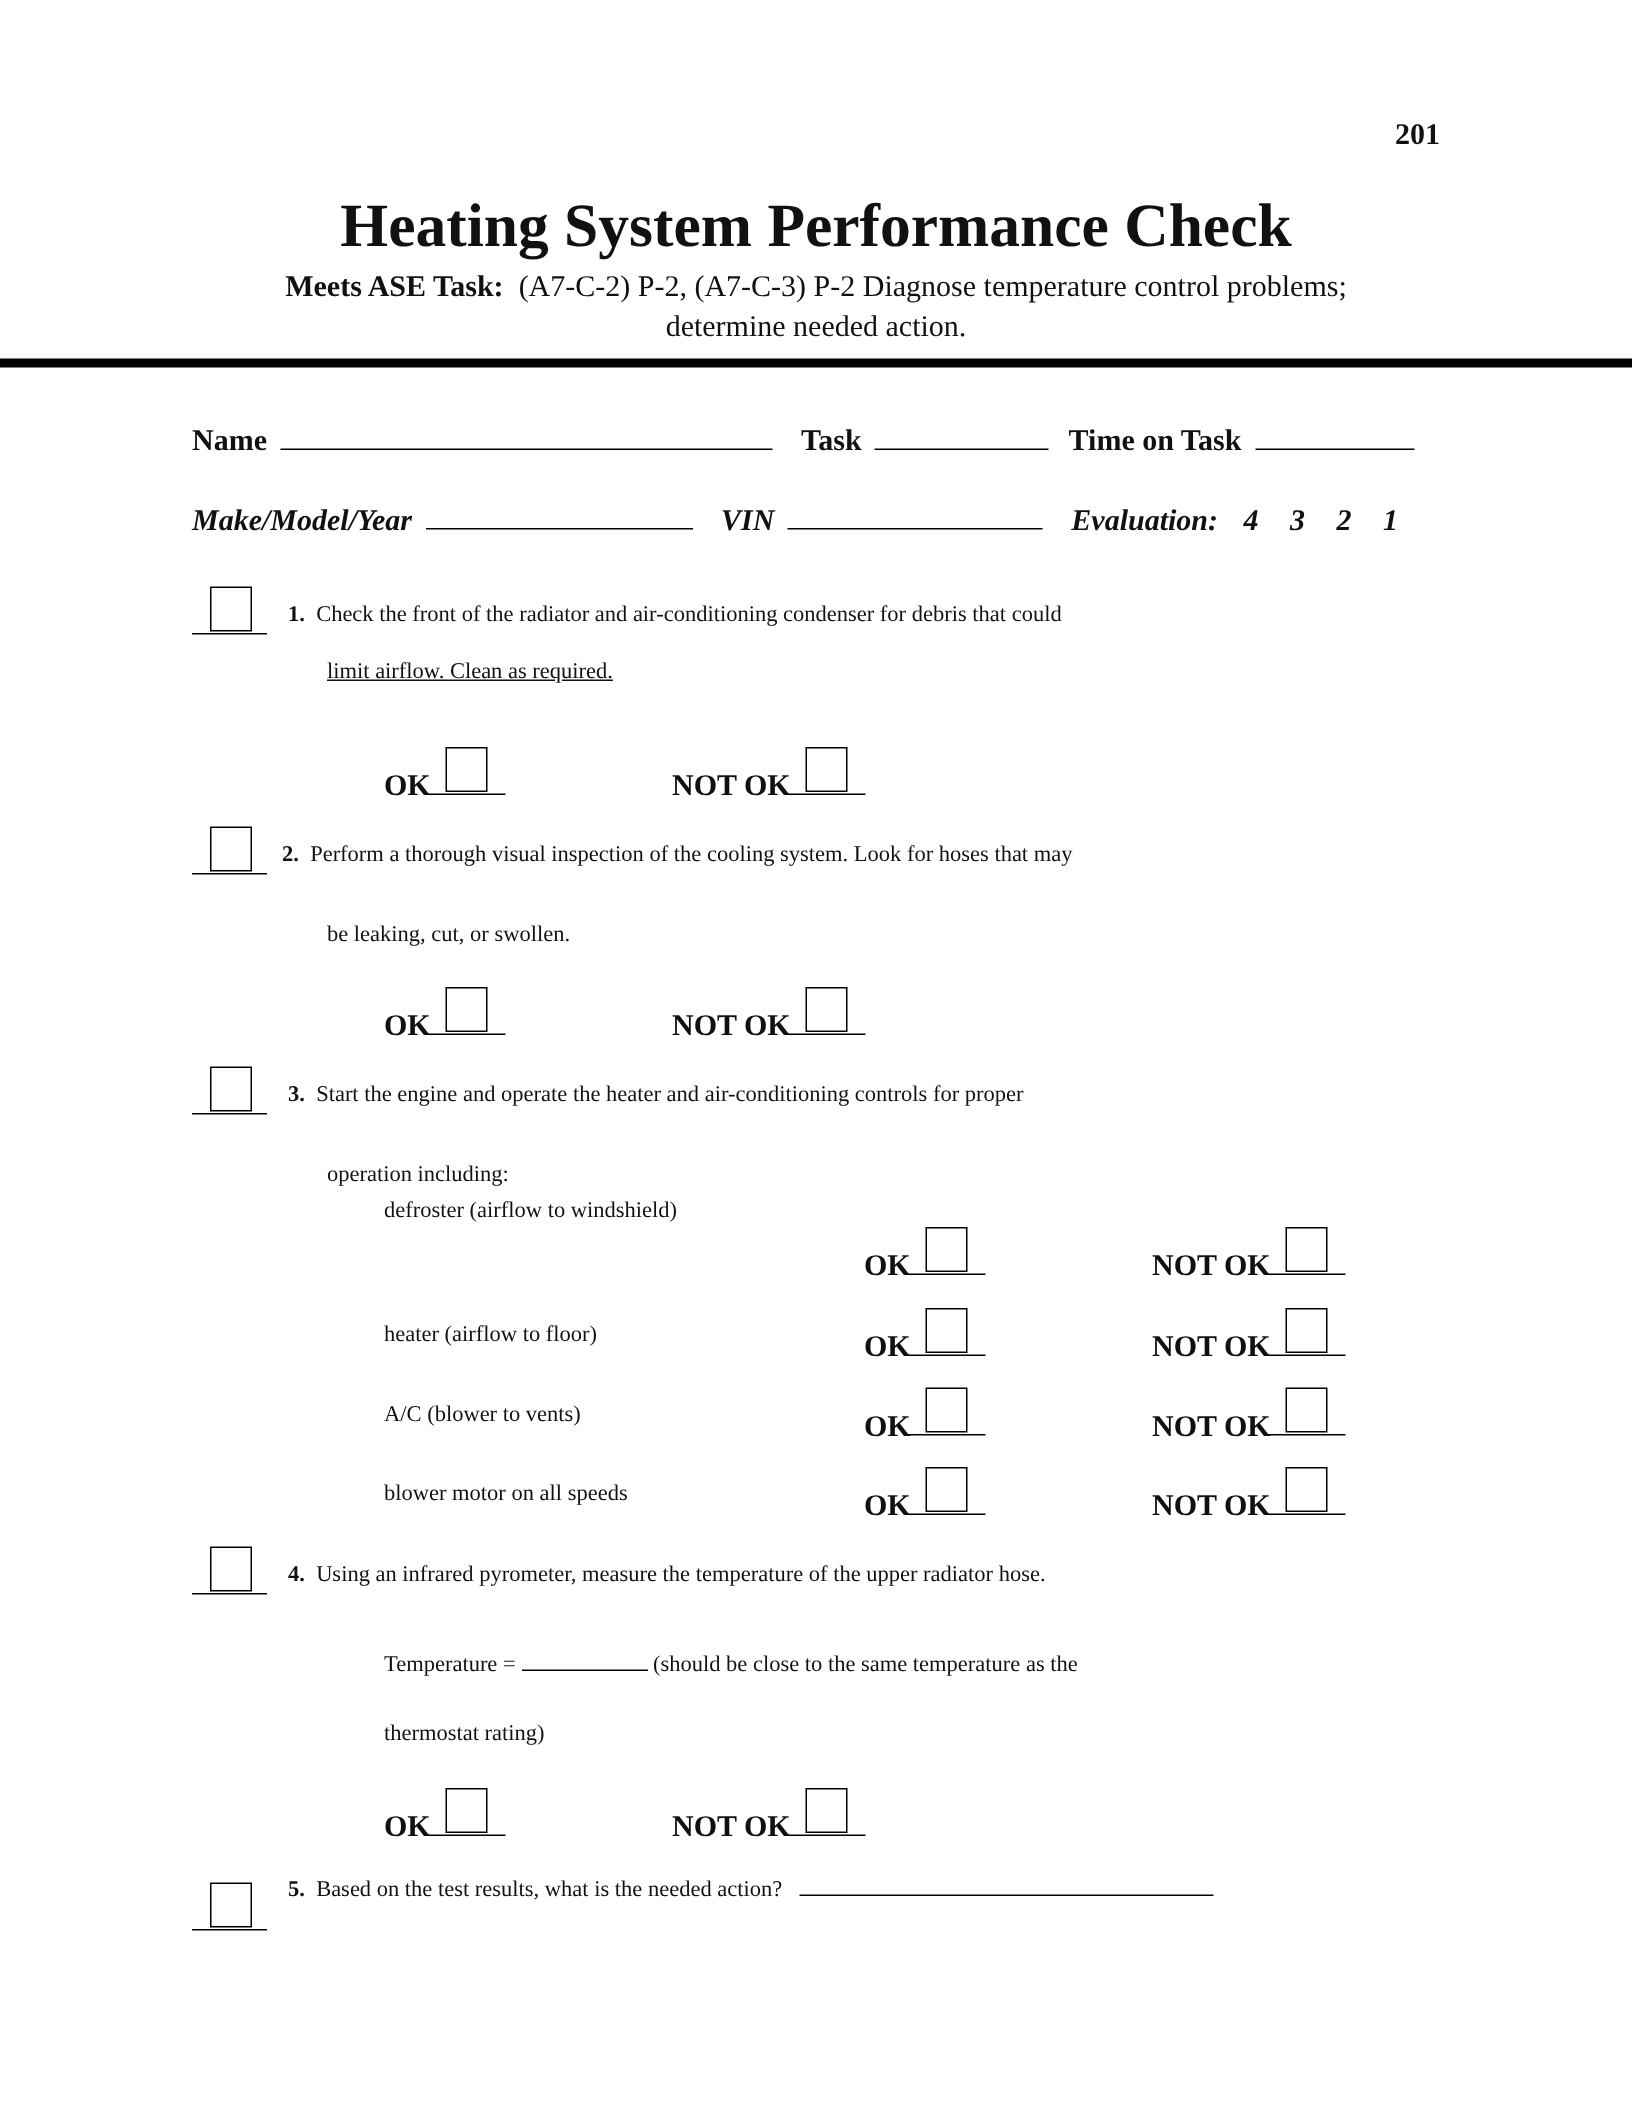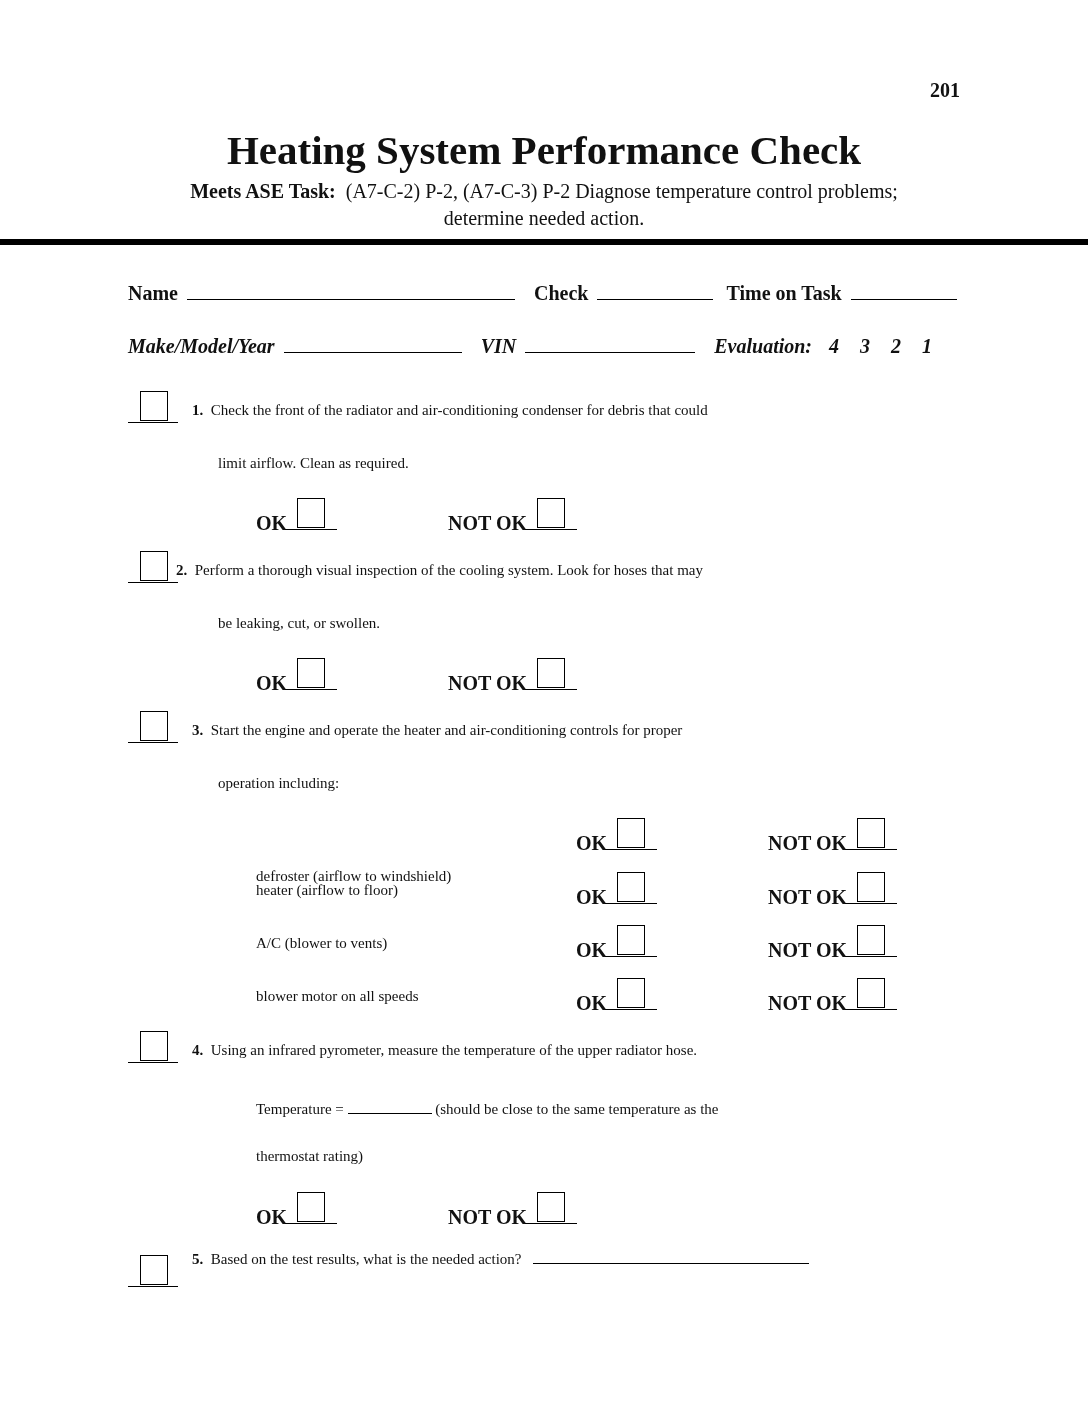--- a/index.html
+++ b/index.html
@@ -36,21 +36,21 @@
 <div class="abs subtitle">
   <b>Meets ASE Task:</b>&nbsp;
   <span>(A7-C-2) P-2, (A7-C-3) P-2  Diagnose temperature control problems;</span><br>
   <span>determine needed action.</span>
 </div>
 <div class="abs rule"></div>
 
 <div class="abs fieldrow" style="left:128px; top:281px;">
   <span>Name</span>
   <span class="blank" style="width:328px; margin-left:4px;"></span>
-  <span style="margin-left:14px;">Check</span>
+  <span style="margin-left:14px;">Task</span>
   <span class="blank" style="width:116px; margin-left:4px;"></span>
   <span style="margin-left:8px;">Time on Task</span>
   <span class="blank" style="width:106px; margin-left:4px;"></span>
 </div>
 
 <div class="abs fieldrow" style="left:128px; top:334px;font-style:italic;">
   <span>Make/Model/Year</span>
   <span class="blank" style="width:178px; margin-left:4px;"></span>
   <span style="margin-left:14px;">VIN</span>
   <span class="blank" style="width:170px; margin-left:4px;"></span>
@@ -61,53 +61,53 @@
   <span style="margin-left:16px;">1</span>
 </div>
 
 <div class="abs" style="left:128px; top:390px;">
   <span class="chk"><span class="box"></span></span>
 </div>
 <div class="abs body-text" style="left:192px; top:402px;">
   <span class="num">1.</span>&nbsp;
   <span>Check the front of the radiator and air-conditioning condenser for debris that could</span>
 </div>
-<div class="abs body-text" style="left:218px; top:455px;">limit airflow.  Clean as required.</div>
+<div class="abs body-text" style="left:218px; top:440px;text-decoration:underline;">limit airflow.  Clean as required.</div>
 <div class="abs okgrp" style="left:256px; top:497px;">
   <span>OK</span><span class="chk"><span class="box"></span></span>
 </div>
 <div class="abs okgrp" style="left:448px; top:497px;">
   <span>NOT OK</span><span class="chk"><span class="box"></span></span>
 </div>
 
 <div class="abs" style="left:128px; top:550px;">
   <span class="chk"><span class="box"></span></span>
 </div>
-<div class="abs body-text" style="left:176px; top:562px;">
+<div class="abs body-text" style="left:188px; top:562px;">
   <span class="num">2.</span>&nbsp;
   <span>Perform a thorough visual inspection of the cooling system.  Look for hoses that may</span>
 </div>
 <div class="abs body-text" style="left:218px; top:615px;">be leaking, cut, or swollen.</div>
 <div class="abs okgrp" style="left:256px; top:657px;">
   <span>OK</span><span class="chk"><span class="box"></span></span>
 </div>
 <div class="abs okgrp" style="left:448px; top:657px;">
   <span>NOT OK</span><span class="chk"><span class="box"></span></span>
 </div>
 
 <div class="abs" style="left:128px; top:710px;">
   <span class="chk"><span class="box"></span></span>
 </div>
 <div class="abs body-text" style="left:192px; top:722px;">
   <span class="num">3.</span>&nbsp;
   <span>Start the engine and operate the heater and air-conditioning controls for proper</span>
 </div>
 <div class="abs body-text" style="left:218px; top:775px;">operation including:</div>
 
-<div class="abs body-text" style="left:256px; top:868px;text-align:center;">defroster (airflow to windshield)</div>
+<div class="abs body-text" style="left:256px; top:799px;text-align:center;">defroster (airflow to windshield)</div>
 <div class="abs okgrp" style="left:576px; top:817px;">
   <span>OK</span><span class="chk"><span class="box"></span></span>
 </div>
 <div class="abs okgrp" style="left:768px; top:817px;">
   <span>NOT OK</span><span class="chk"><span class="box"></span></span>
 </div>
 
 <div class="abs body-text" style="left:256px; top:882px;">heater (airflow to floor)</div>
 <div class="abs okgrp" style="left:576px; top:871px;">
   <span>OK</span><span class="chk"><span class="box"></span></span>

